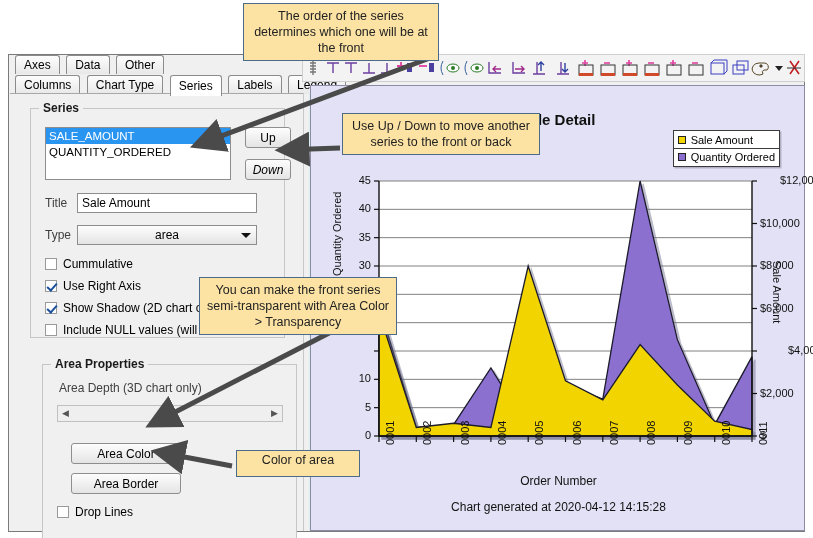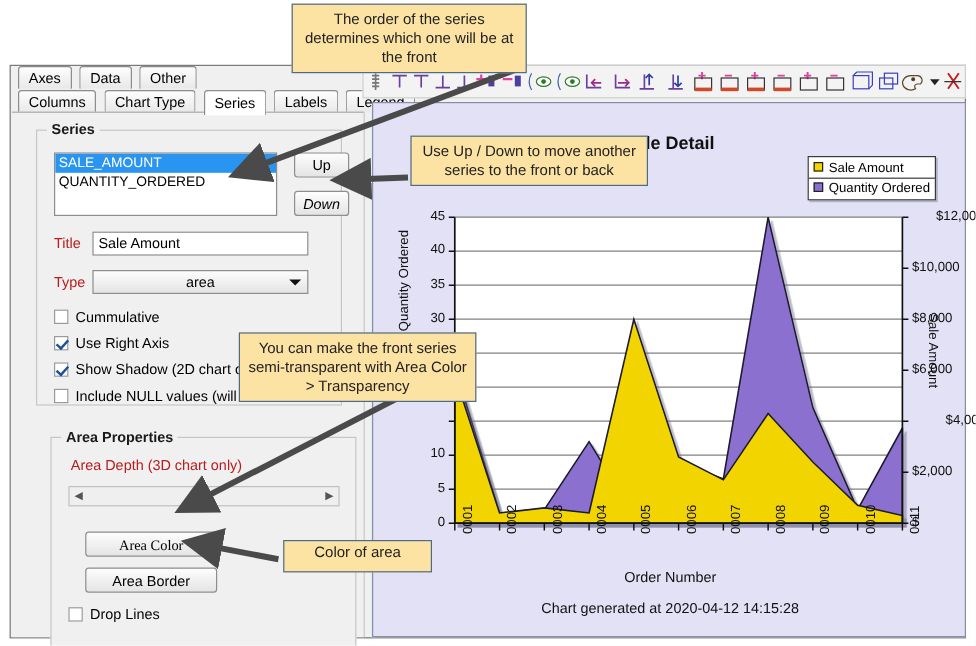--- a/index.html
+++ b/index.html
@@ -74,21 +74,21 @@
     position: absolute;
     background: linear-gradient(#fdfdfd,#e4e4e4);
     border: 1px solid #8e8e8e;
     border-radius: 3px;
     font-size: 12px; color: #000;
     text-align: center;
     line-height: 1;
     display: flex; align-items: center; justify-content: center;
   }
 
-  .lbl { position: absolute; font-size: 12px; color: #b91c1c; white-space: nowrap; }
+  .lbl { position: absolute; font-size: 12px; color: #404040; white-space: nowrap; }
 
   .textbox {
     position: absolute; background: #fff;
     border: 1px solid #8d8d8d;
     font-size: 12px; color: #000;
     padding: 1px 4px; line-height: 16px;
   }
   .combo {
     position: absolute;
     background: linear-gradient(#fdfdfd,#e4e4e4);
@@ -266,21 +266,21 @@
       <div class="group" style="left:32px; top:270px; width:255px; height:196px;">
         <span class="group-title">Area Properties</span>
 
         <span class="lbl" style="left:16px; top:16px;">Area Depth (3D chart only)</span>
 
         <div class="scrollbar" style="left:14px; top:40px; width:226px;">
           <span class="sb-arrow" style="left:0;">◀</span>
           <span class="sb-arrow" style="right:0;">▶</span>
         </div>
 
-        <div class="btn" style="left:28px; top:78px; width:110px; height:21px;font-family:Liberation Serif, serif;">Area Color</div>
+        <div class="btn" style="left:28px; top:78px; width:110px; height:21px;">Area Color</div>
         <div class="btn" style="left:28px; top:108px; width:110px; height:21px;">Area Border</div>
 
         <div class="cb-row" style="left:14px; top:140px;">
           <span class="cbx"></span><span>Drop Lines</span>
         </div>
       </div>
     </div>
 
     <div class="vline" style="left:294px;"></div>
     <div class="vline" style="left:300px; background:#d8f0f0; width:4px;"></div>

